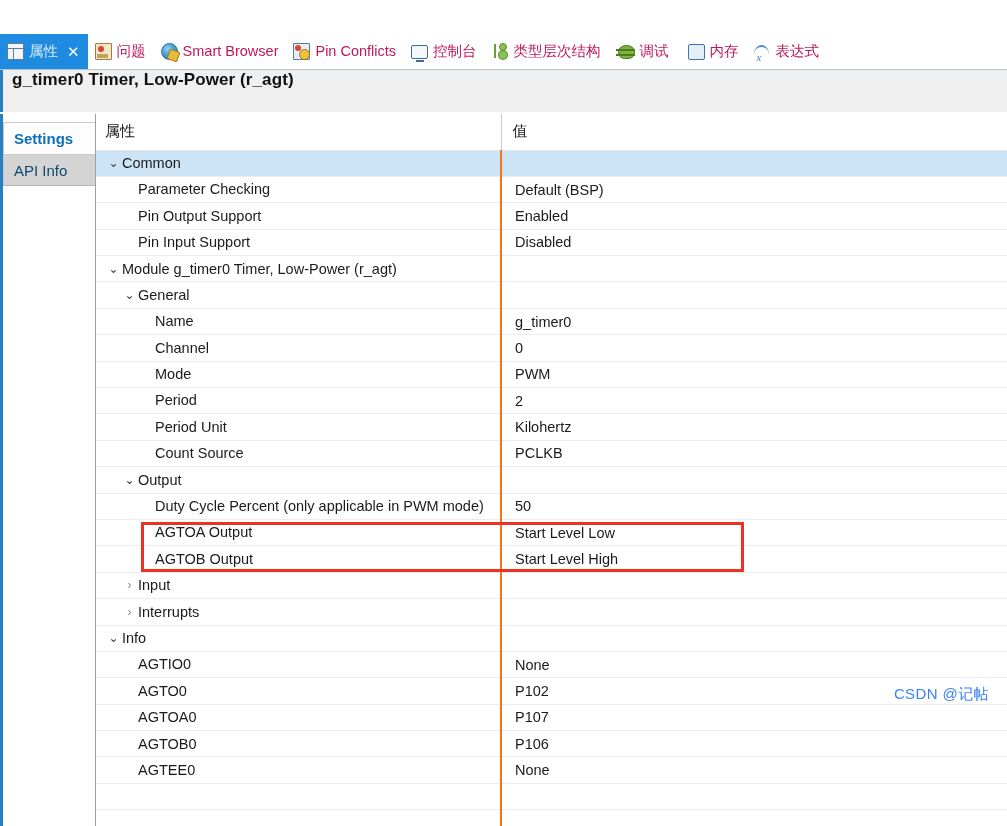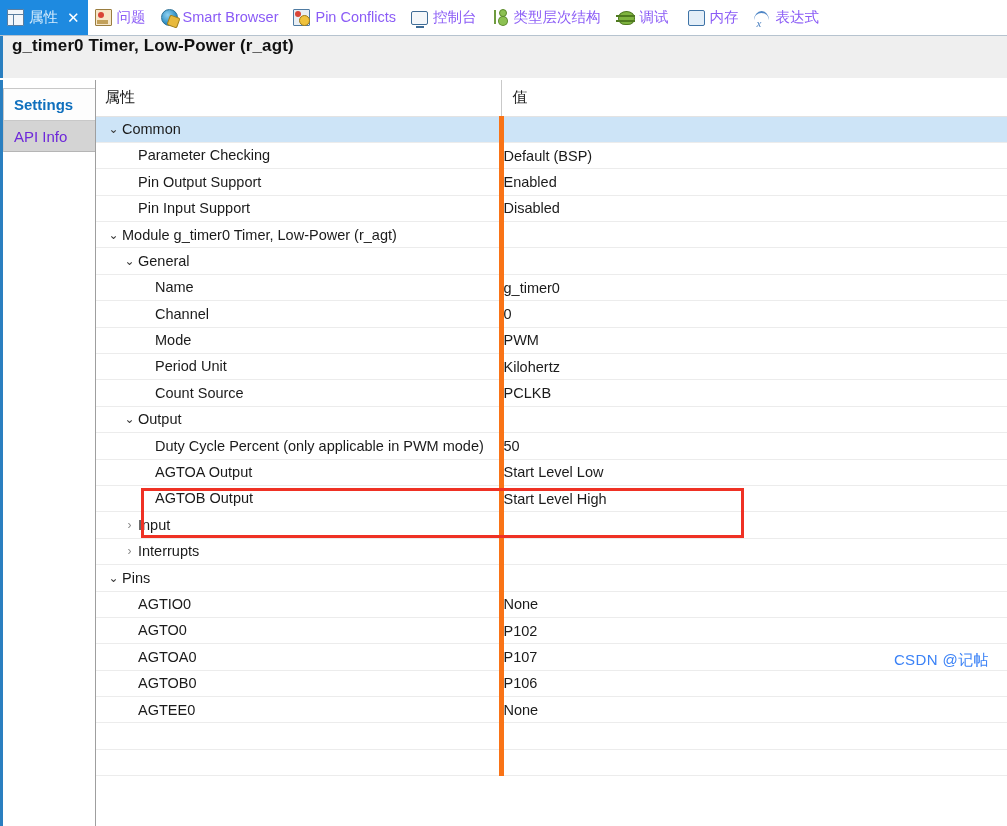--- a/index.html
+++ b/index.html
@@ -10,39 +10,40 @@
     background: #ffffff;
     font-family: "Liberation Sans", "DejaVu Sans", sans-serif;
     overflow: hidden;
   }
 
   #app {
     position: relative;
     width: 1007px;
     height: 678px;
     background: #ffffff;
+    margin-top: 34px;
   }
 
   
   .tabbar {
     position: absolute;
     left: 0; top: 0;
     width: 1007px; height: 36px;
     background: #ffffff;
     display: flex;
     align-items: stretch;
     border-bottom: 1px solid #b6c3cf;
   }
   .tab {
     display: flex;
     align-items: center;
     padding: 0 8px 0 7px;
     gap: 5px;
     font-size: 14.5px;
-    color: #8b5cf6;
+    color: #be185d;
     white-space: nowrap;
     cursor: default;
     height: 100%;
   }
   .tab.active {
     background: #1e8ae0;
     color: #cfe8fb;
     font-weight: normal;
   }
   .tab .tab-label { line-height: 1; }
@@ -267,21 +268,21 @@
     border-bottom: none;
     cursor: default;
   }
   .side-tab.selected {
     background: #fdfdfd;
     font-weight: bold;
     color: #0f6fbd;
   }
   .side-tab.unselected {
     background: #d4d4d4;
-    color: #6d28d9;
+    color: #0c4a6e;
     border-bottom: 1px solid #b5b5b5;
   }
 
   
   .tablewrap {
     flex: 1 1 auto;
     position: relative;
     background: #ffffff;
     overflow: hidden;
   }
@@ -310,22 +311,22 @@
     height: 26.4px;
     font-size: 14.5px;
     color: #1b1b1b;
     padding: 0;
     border-bottom: 1px solid #ececec;
     vertical-align: middle;
     white-space: nowrap;
     overflow: hidden;
   }
   .proptable td.vcol {
-    border-left: 5px solid #f97316;
-    padding-left: 0;
+    border-left: 2px solid #f97316;
+    padding-left: 13px;
   }
   .proptable tr.group-sel td { background: #cde4f7; }
   .proptable tr.group-sel td.vcol { background: #cde4f7; }
 
   .cellinner {
     display: flex;
     align-items: center;
     height: 100%;
   }
   .twisty {
@@ -519,20 +520,29 @@
                   <span class="twisty none"></span>
                   <span class="lbl">Mode</span>
                 </div>
               </td>
               <td class="vcol"><span>PWM</span></td>
             </tr>
             <tr>
               <td class="pcol">
                 <div class="cellinner ind2">
                   <span class="twisty none"></span>
+                  <span class="lbl">Period</span>
+                </div>
+              </td>
+              <td class="vcol"><span>2</span></td>
+            </tr>
+            <tr>
+              <td class="pcol">
+                <div class="cellinner ind2">
+                  <span class="twisty none"></span>
                   <span class="lbl">Period Unit</span>
                 </div>
               </td>
               <td class="vcol"><span>Kilohertz</span></td>
             </tr>
             <tr>
               <td class="pcol">
                 <div class="cellinner ind2">
                   <span class="twisty none"></span>
                   <span class="lbl">Count Source</span>
@@ -591,21 +601,21 @@
                   <span class="twisty collapsed">›</span>
                   <span class="lbl">Interrupts</span>
                 </div>
               </td>
               <td class="vcol"><span></span></td>
             </tr>
             <tr>
               <td class="pcol">
                 <div class="cellinner ind0">
                   <span class="twisty">⌄</span>
-                  <span class="lbl">Pins</span>
+                  <span class="lbl">Info</span>
                 </div>
               </td>
               <td class="vcol"><span></span></td>
             </tr>
             <tr>
               <td class="pcol">
                 <div class="cellinner ind1">
                   <span class="twisty none"></span>
                   <span class="lbl">AGTIO0</span>
                 </div>

